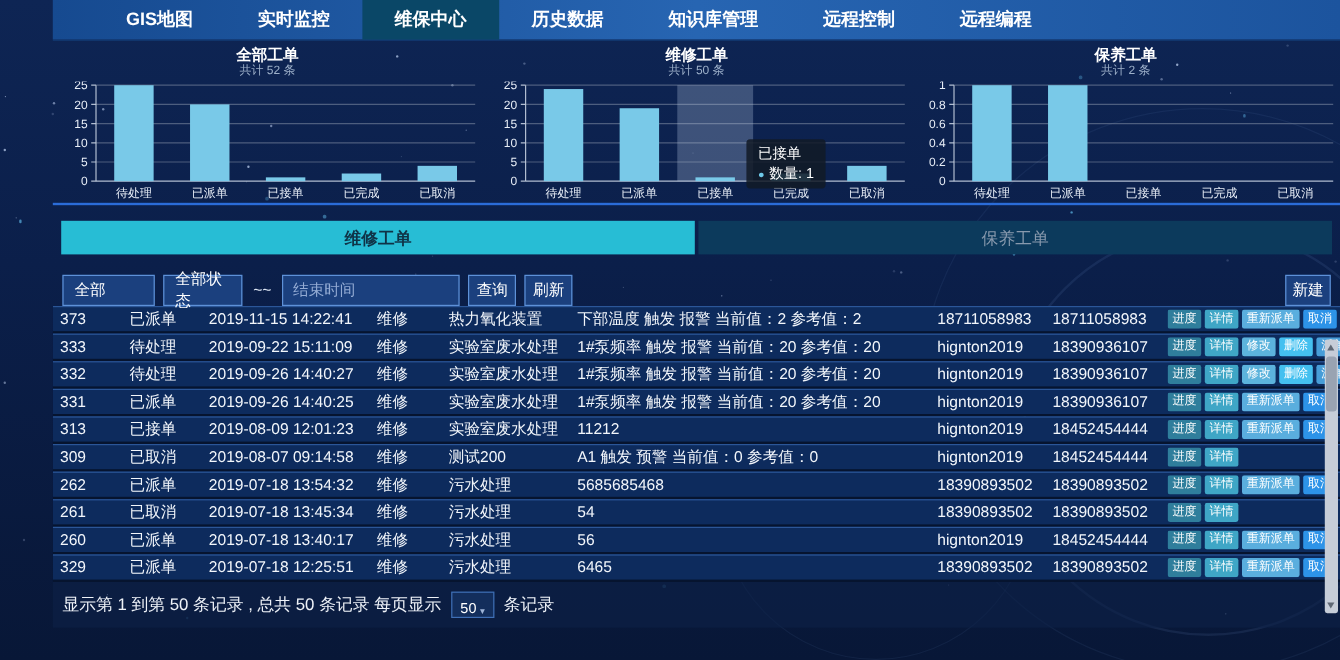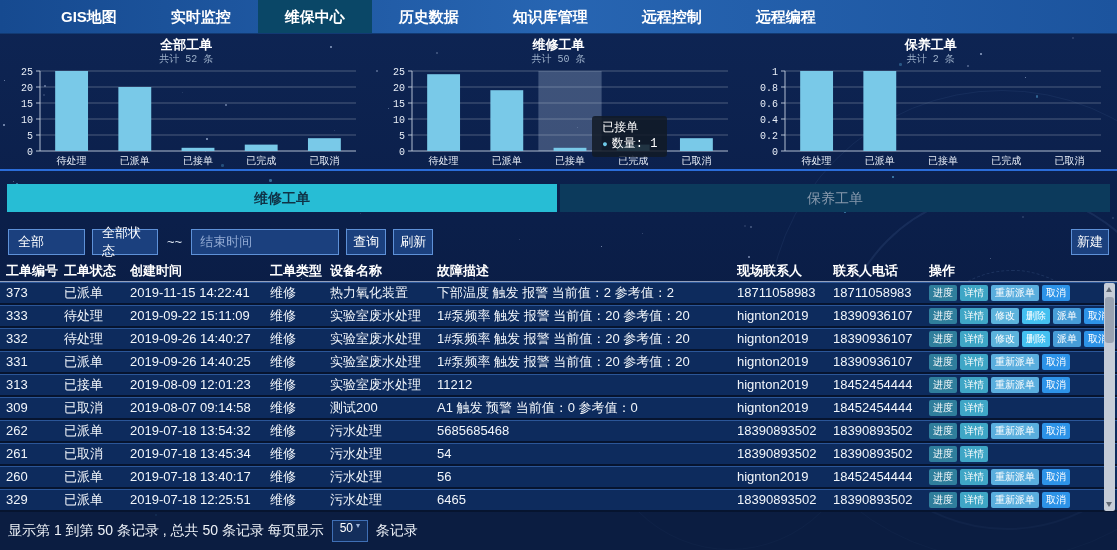--- a/index.html
+++ b/index.html
@@ -11,31 +11,31 @@
   
   .bg-decor { position:absolute; inset:0; z-index:0; pointer-events:none; }
   .ring { position:absolute; border-radius:50%; }
   .r1 { right:-60px; top:190px; width:340px; height:340px; border:2px solid rgba(140,180,240,0.10); }
   .r2 { right:10px; top:270px; width:190px; height:190px; border:1px dashed rgba(140,180,240,0.14); }
   .r3 { right:-120px; top:90px; width:470px; height:470px; border:1px solid rgba(140,180,240,0.07); }
   .r4 { left:600px; top:290px; width:260px; height:260px; border:1px solid rgba(140,180,240,0.07); }
   .r5 { right:60px; top:330px; width:80px; height:80px; border:6px solid rgba(140,180,240,0.08); }
   .star { position:absolute; border-radius:50%; }
 
-  .layer { position:relative; z-index:1; }
+  .layer { position:relative; z-index:1;margin-left:44px; }
 
   
   .top-nav { height:34px; display:flex; padding-left:34px;
              background:linear-gradient(90deg,#164a90,#2765b2 50%,#1c549e);
              border-bottom:1px solid #123a73; }
   .nav-tab { line-height:34px; padding:0 27px; font-size:15px; font-weight:bold; color:#fff; cursor:pointer; white-space:nowrap; }
   .nav-tab.active { background:#0a4767; }
 
   
-  .charts-row { height:137px; display:flex; border-bottom:2px solid #2b6cd8;font-family:Liberation Mono, monospace; }
+  .charts-row { height:137px; display:flex; border-bottom:2px solid #2b6cd8; }
   .chart-panel { position:relative; width:33.333%; text-align:center; }
   .chart-title { margin-top:4px; font-size:13px; line-height:16px; font-weight:bold; color:#fff; }
   .chart-subtitle { font-size:10px; line-height:12px; color:#9db0c9;text-align:center; }
   .chart-svg { display:block; margin:2px auto 0; }
   .chart-tooltip { position:absolute; left:220px; top:82px; z-index:5; text-align:left;
                    background:rgba(18,26,38,0.85); border-radius:3px; padding:4px 10px;
                    font-size:12px; line-height:16px; color:#fff; white-space:nowrap; }
   .tt-dot { color:#6ec9e8; font-size:9px; margin-right:4px; }
 
   
@@ -75,21 +75,21 @@
   .v-scrollbar { position:absolute; right:2px; top:283px; width:11px; height:228px;
                  background:#c6cdd8; border-radius:2px; z-index:6; }
   .sb-arrow { position:absolute; left:2px; width:0; height:0; border-left:3.5px solid transparent; border-right:3.5px solid transparent; }
   .sb-up { top:4px; border-bottom:5px solid #5f6875; }
   .sb-down { bottom:4px; border-top:5px solid #5f6875; }
   .sb-thumb { position:absolute; left:1px; top:14px; width:9px; height:46px; background:#99a3b2; border-radius:3px; }
 
   
   .page-footer { height:38px; display:flex; align-items:center; padding:0 8px; font-size:14px; color:#eef2f8;
                  background:rgba(13,33,72,0.6); }
-  .page-size-box { display:inline-flex; align-items:flex-start; justify-content:center; gap:3px;
+  .page-size-box { display:inline-flex; align-items:flex-end; justify-content:center; gap:3px;
                    width:36px; height:22px; margin:0 8px; background:#132e5c; border:1px solid #3f6fb5;
                    font-size:12px; color:#fff; cursor:pointer; }
   .ps-caret { font-size:8px; color:#9fb5d8; }
 </style>
 </head>
 <body>
 
 <div id="app">
 
   <div class="bg-decor">
@@ -346,31 +346,20 @@
       <div class="f-box f-select f-sel-status">
         <span>全部状态</span>
       </div>
       <span class="f-sep">~~</span>
       <input class="f-box f-input f-in-end" placeholder="结束时间" style="">
       <div class="f-box f-btn">查询</div>
       <div class="f-box f-btn">刷新</div>
       <div class="f-box f-btn f-new">新建</div>
     </div>
 
-    <div class="t-head" id="table-head">
-        <div>工单编号</div>
-        <div>工单状态</div>
-        <div>创建时间</div>
-        <div>工单类型</div>
-        <div>设备名称</div>
-        <div>故障描述</div>
-        <div>现场联系人</div>
-        <div>联系人电话</div>
-        <div>操作</div>
-      </div>
     <div class="t-body" id="table-body">
         <div class="t-row">
           <div>373</div>
           <div>已派单</div>
           <div>2019-11-15 14:22:41</div>
           <div>维修</div>
           <div>热力氧化装置</div>
           <div>下部温度 触发 报警 当前值：2 参考值：2</div>
           <div>18711058983</div>
           <div>18711058983</div>

